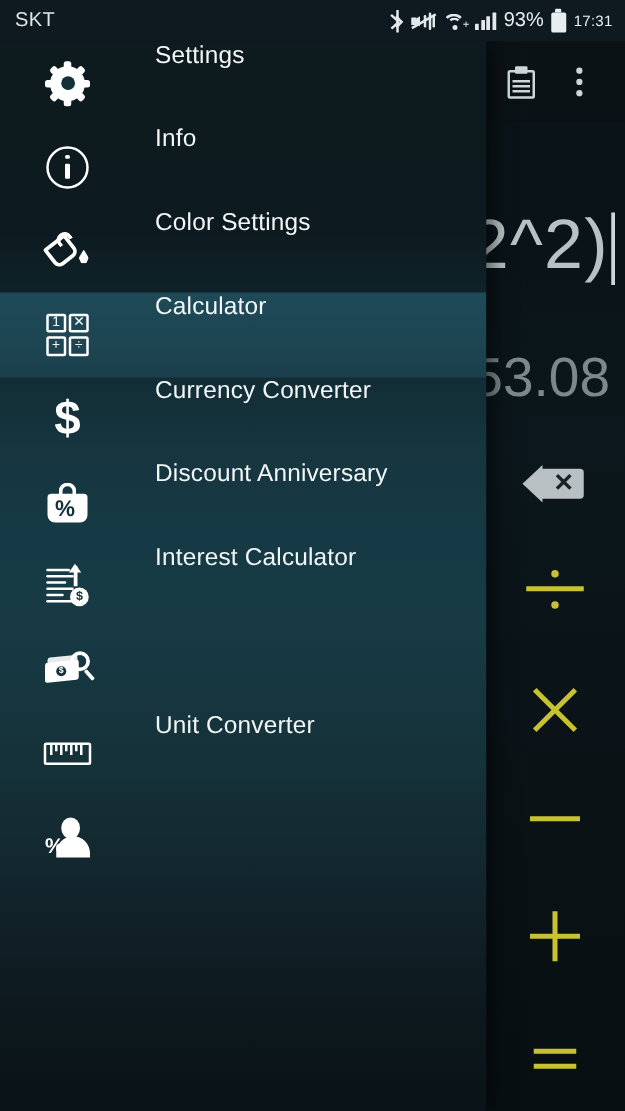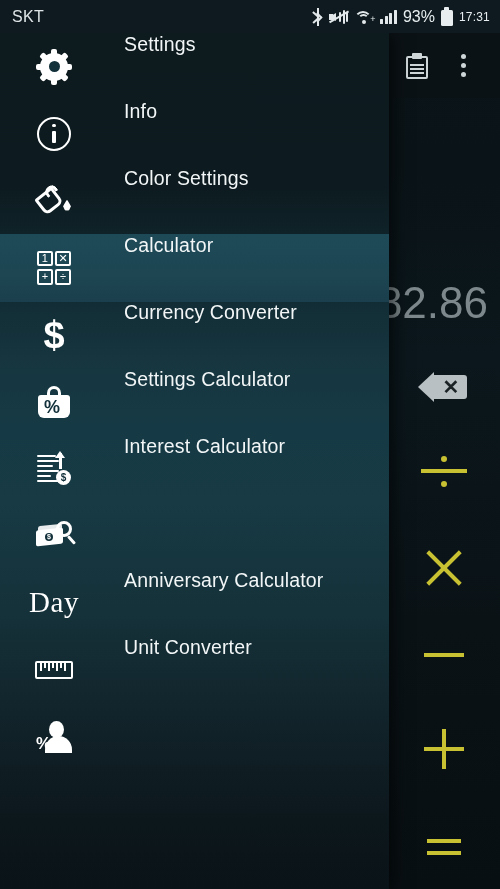--- a/index.html
+++ b/index.html
@@ -320,22 +320,25 @@
       </div>
       <div class="tb-btn">
         <span class="dots-ico">
           <i></i>
             <i></i>
             <i></i>
         </span>
       </div>
     </div>
 
-
-    <div id="result">82.86</div>
+    <div id="expr">
+      <span>2^2)</span><span class="caret"></span>
+    </div>
+
+    <div id="result">53.08</div>
 
     <div class="op-col">
       <div class="op-cell" style="top:343px">
         <span class="bksp">
           <span class="tip"></span>
             <span class="box"></span>
             <span class="x">✕</span>
         </span>
       </div>
       <div class="op-cell" style="top:427px">
@@ -429,21 +432,21 @@
       </div>
 
       <div class="row">
         <span class="ico-wrap">
           <span class="bag">
             <span class="h"></span>
               <span class="b"></span>
               <span class="pct">%</span>
           </span>
         </span>
-        <span class="lbl">Settings Calculator</span>
+        <span class="lbl">Discount Anniversary</span>
       </div>
 
       <div class="row">
         <span class="ico-wrap">
           <span class="chart">
             <i class="r1"></i>
               <i class="r2"></i>
               <i class="r3"></i>
             <i class="r4"></i>
               <i class="r5"></i>
@@ -462,26 +465,20 @@
             <span class="bill2"></span>
               <span class="bill"></span>
               <span class="cc">$</span>
             <span class="mag"></span>
               <span class="hdl"></span>
           </span>
         </span>
       </div>
 
 
-      <div class="row">
-        <span class="ico-wrap">
-          <span class="dayword">Day</span>
-        </span>
-        <span class="lbl">Anniversary Calculator</span>
-      </div>
 
 
       <div class="row">
         <span class="ico-wrap">
           <span class="ruler">
             <i class="t1"></i>
               <i class="t2"></i>
               <i class="t3"></i>
               <i class="t4"></i>
             <i class="t5"></i>

